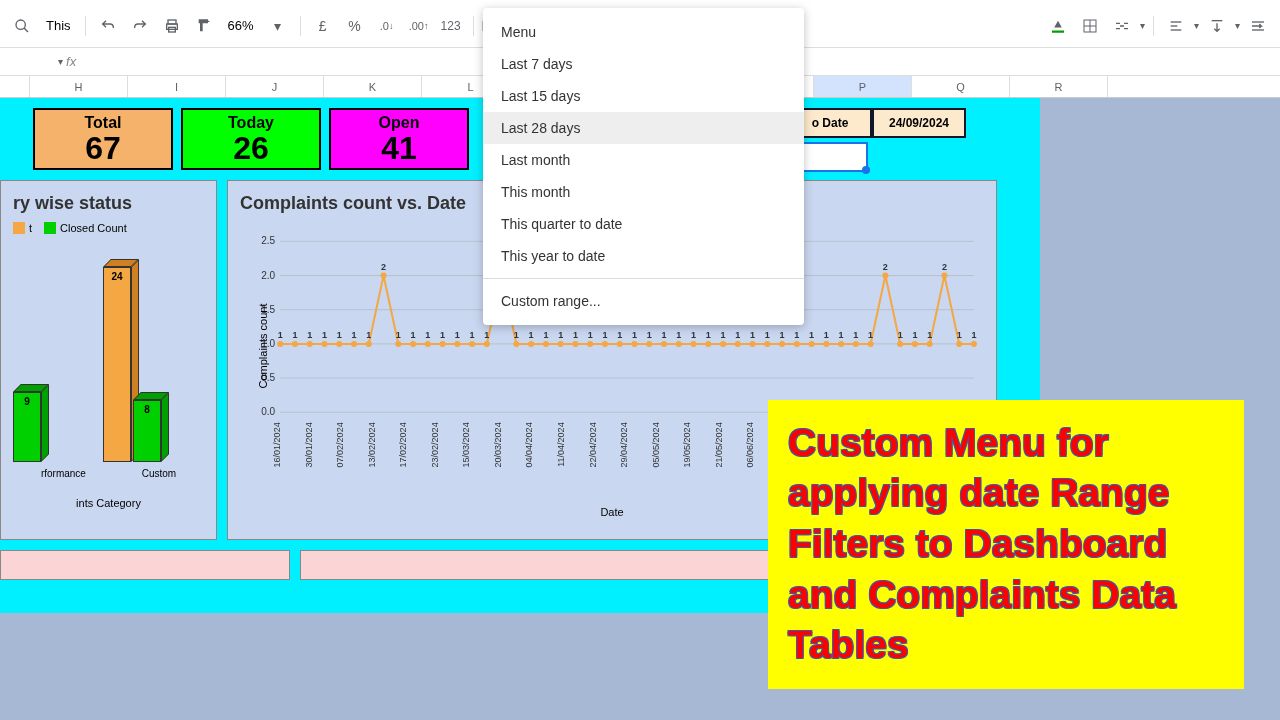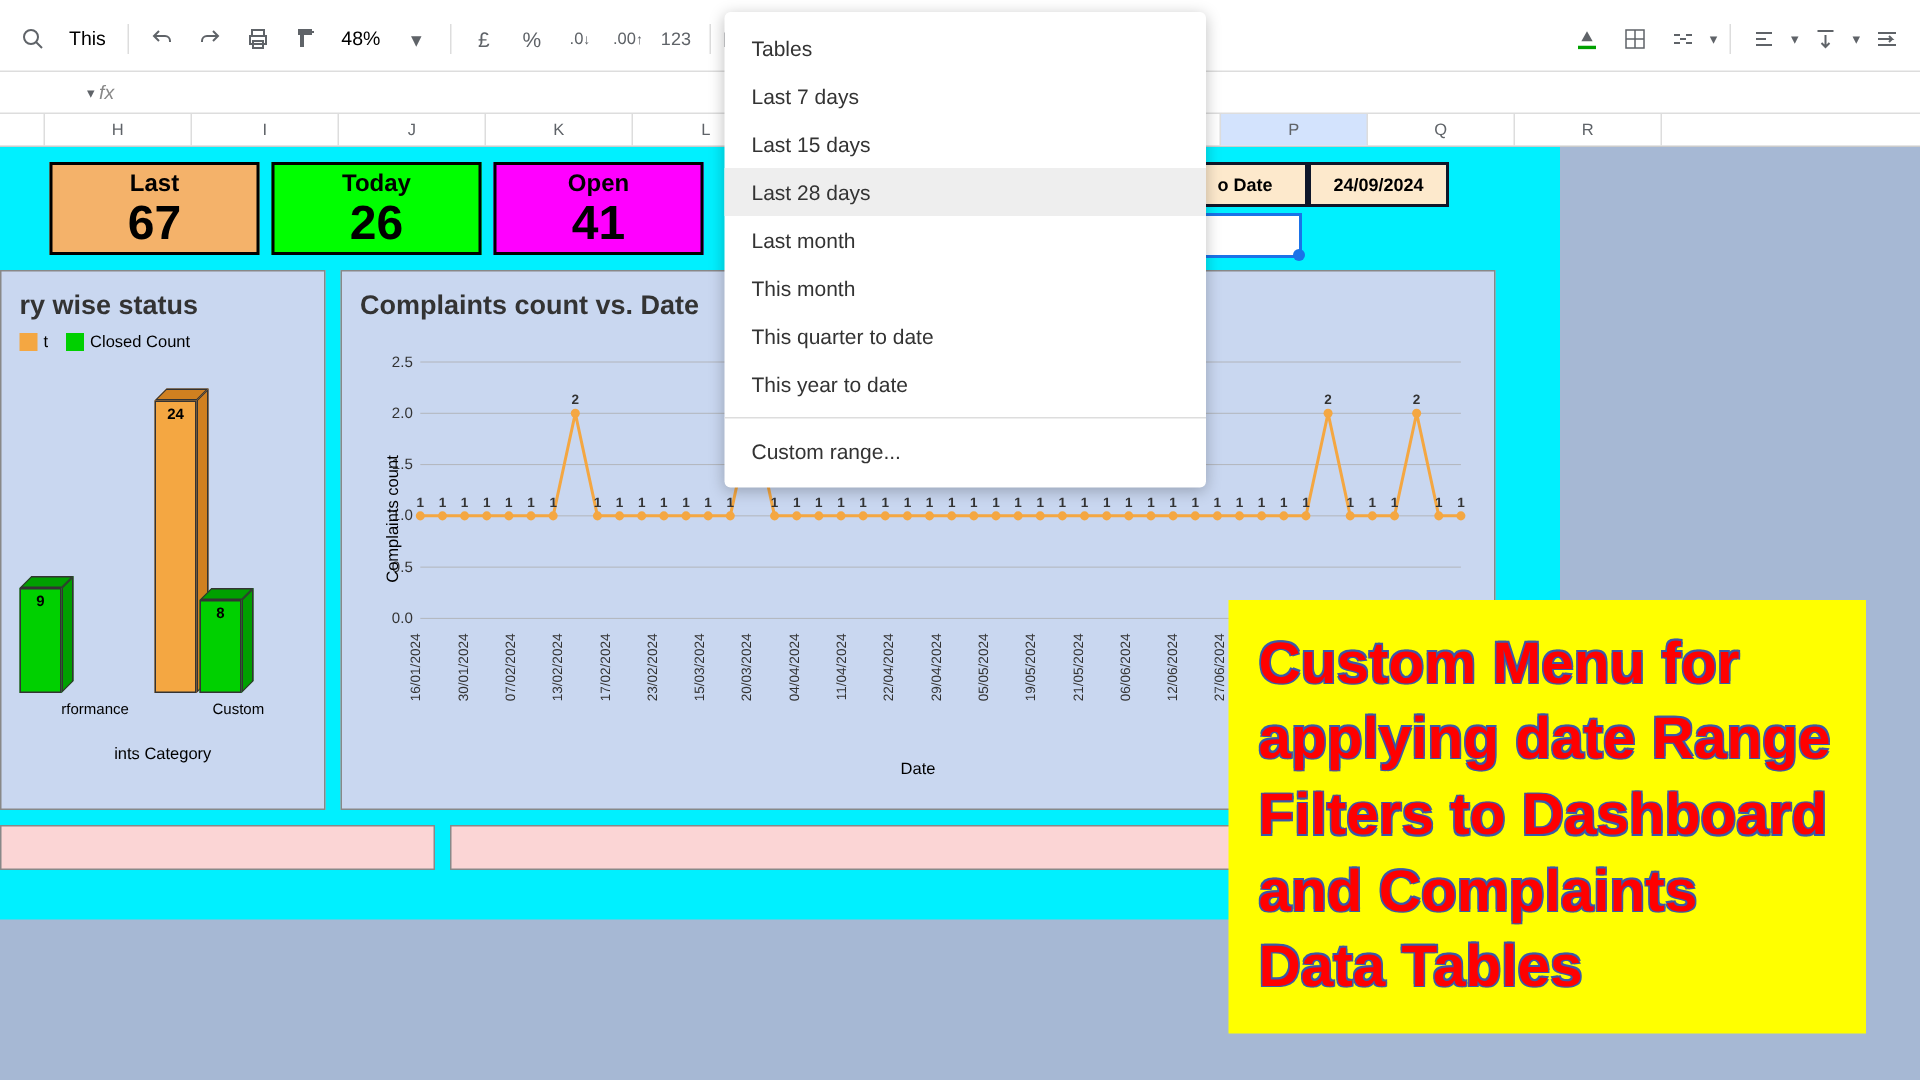--- a/index.html
+++ b/index.html
@@ -65,21 +65,21 @@
 
 .bottom-strip { display: flex; gap: 10px; padding: 10px; }
 .bottom-panel { background: #fbd5d5; border: 1px solid #888; height: 30px; flex: 1; }
 .bottom-panel:first-child { flex: 0 0 290px; margin-left: -10px; }
 
 .dropdown { position: absolute; top: 8px; left: 483px; width: 321px; background: #fff; box-shadow: 0 2px 10px rgba(0,0,0,0.25); border-radius: 4px; padding: 8px 0; z-index: 100; }
 .dropdown-item { padding: 8px 18px; font-size: 14px; color: #333; cursor: pointer; }
 .dropdown-item:hover, .dropdown-item.hover { background: #eee; }
 .dropdown-sep { height: 1px; background: #ddd; margin: 6px 0; }
 
-.callout { position: absolute; right: 36px; bottom: 31px; width: 425px; background: #ffff00; padding: 18px 20px; z-index: 200; }
+.callout { position: absolute; right: 36px; bottom: 31px; width: 476px; background: #ffff00; padding: 18px 20px; z-index: 200; }
 .callout-text { font-size: 39px; font-weight: bold; color: #ff0000; line-height: 1.3; text-shadow: 1px 1px 0 #3a5aa8, -1px 1px 0 #3a5aa8, 1px -1px 0 #3a5aa8, -1px -1px 0 #3a5aa8; }
 </style>
 </head>
 <body>
 
 <div class="menubar"></div>
 
 <div class="toolbar">
   <div class="toolbar-btn">
     <svg width="16" height="16" viewBox="0 0 24 24" fill="none" stroke="#5f6368" stroke-width="2">
@@ -106,21 +106,21 @@
         <rect x="6" y="3" width="12" height="6"></rect>
         <rect x="4" y="9" width="16" height="8"></rect>
         <rect x="7" y="14" width="10" height="7"></rect>
       </svg>
   </div>
   <div class="toolbar-btn">
     <svg width="16" height="16" viewBox="0 0 24 24" fill="#5f6368">
         <path d="M18 4V2H4v6h2v12h4V8h8V6h2V4h-2z"></path>
       </svg>
   </div>
-  <span class="zoom-box">48%</span>
+  <span class="zoom-box">66%</span>
   <div class="toolbar-btn">▾</div>
   <div class="toolbar-sep"></div>
   <div class="toolbar-btn">£</div>
   <div class="toolbar-btn">%</div>
   <div class="toolbar-btn" style="font-size:11px">.0<sub>↓</sub></div>
   <div class="toolbar-btn" style="font-size:11px">.00<sub>↑</sub></div>
   <div class="toolbar-btn" style="font-size:12px">123</div>
   <div class="toolbar-sep"></div>
   <span style="color:#5f6368;font-size:14px">D</span>
   <div style="flex:1"></div>
@@ -185,21 +185,21 @@
     <div class="col-header">N</div>
     <div class="col-header">O</div>
     <div class="col-header selected">P</div>
     <div class="col-header">Q</div>
     <div class="col-header">R</div>
   </div>
 
 <div class="sheet-body">
   <div class="kpi-row">
     <div class="kpi-card total">
-      <div class="kpi-title">Last</div>
+      <div class="kpi-title">Total</div>
       <div class="kpi-value">67</div>
     </div>
     <div class="kpi-card closed">
       <div class="kpi-title">Today</div>
       <div class="kpi-value">26</div>
     </div>
     <div class="kpi-card open">
       <div class="kpi-title">Open</div>
       <div class="kpi-value">41</div>
     </div>
@@ -399,21 +399,21 @@
     </div>
   </div>
 
   <div class="bottom-strip">
     <div class="bottom-panel"></div>
     <div class="bottom-panel"></div>
   </div>
 </div>
 
 <div class="dropdown" id="dropdown">
-    <div class="dropdown-item">Tables</div>
+    <div class="dropdown-item">Menu</div>
     <div class="dropdown-item">Last 7 days</div>
     <div class="dropdown-item">Last 15 days</div>
     <div class="dropdown-item hover">Last 28 days</div>
     <div class="dropdown-item">Last month</div>
     <div class="dropdown-item">This month</div>
     <div class="dropdown-item">This quarter to date</div>
     <div class="dropdown-item">This year to date</div>
     <div class="dropdown-sep"></div>
     <div class="dropdown-item">Custom range...</div>
   </div>

